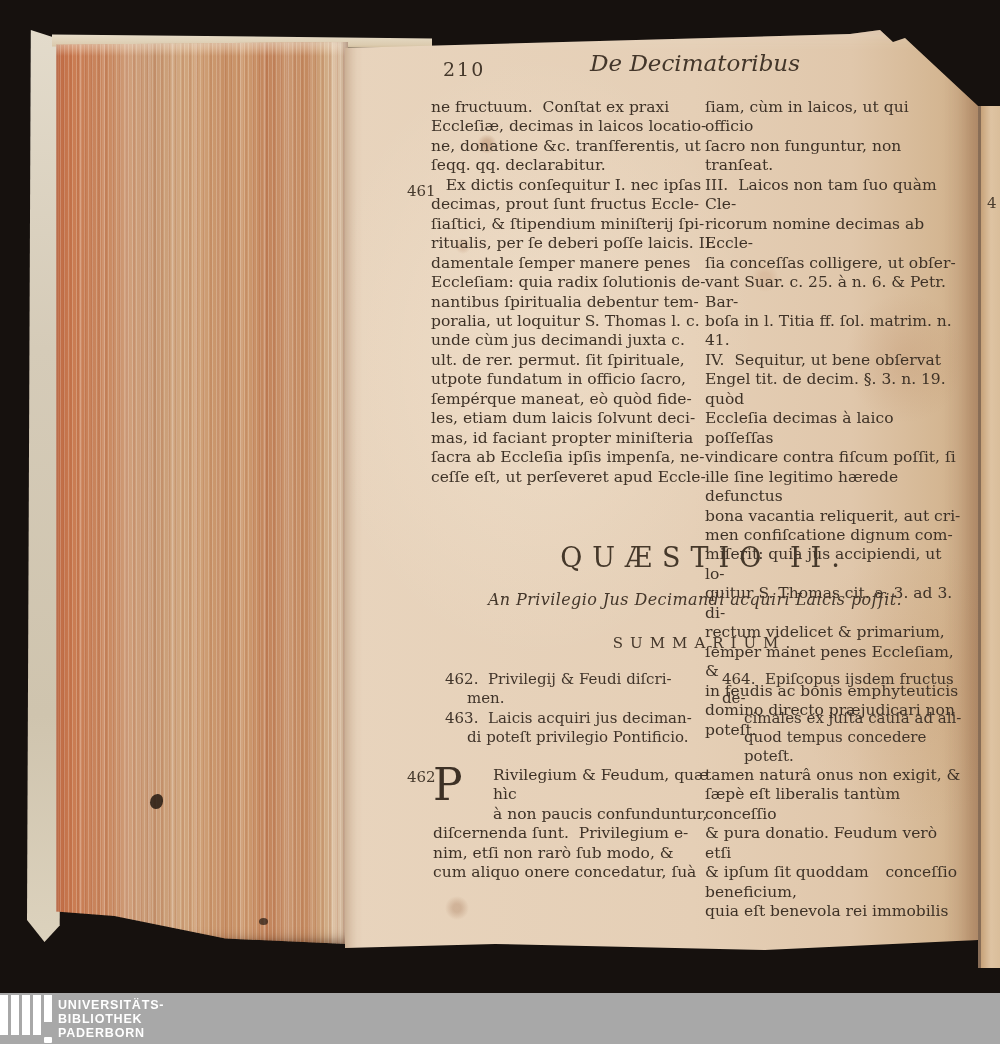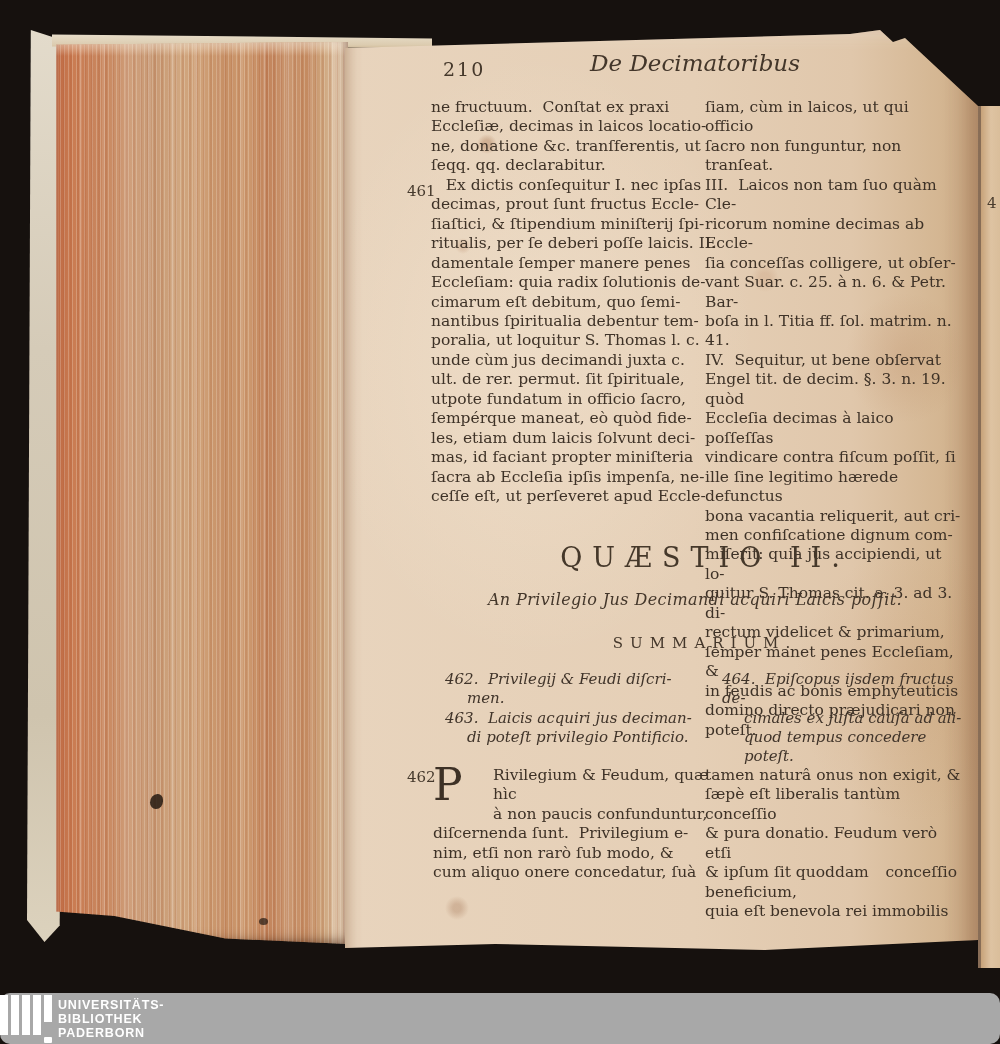--- a/index.html
+++ b/index.html
@@ -73,34 +73,34 @@
   .col2{left:360px;top:70px;width:256px;}
   .text-line{white-space:pre-wrap;}
 
   .q-heading{position:absolute;left:90px;width:540px;top:514px;text-align:center;
              font-size:27px;letter-spacing:10px;color:#45382a;}
   .q-subtitle{position:absolute;left:70px;width:560px;top:562px;text-align:center;
               font-style:italic;font-size:16px;letter-spacing:.4px;color:#43362a;}
   .q-summary-label{position:absolute;left:90px;width:540px;top:606px;text-align:center;
               font-size:15px;letter-spacing:7px;color:#43362a;}
 
-  .summary{position:absolute;font-style:italic;font-size:15px;line-height:19.3px;color:#40342a;}
+  .summary{position:absolute;font-size:15px;line-height:19.3px;color:#40342a;}
   .sum-left{left:100px;top:642px;width:282px;}
   .sum-right{left:377px;top:642px;width:258px;}
   .indent1{padding-left:22px;}
 
   .dropcap{position:absolute;left:88px;top:737px;font-size:44px;line-height:40px;color:#3d3126;}
   .pcol1{left:88px;top:738px;width:292px;}
   .pcol2{left:360px;top:738px;width:258px;}
   .dc-pad{padding-left:60px;}
   .catchword{position:absolute;left:360px;width:252px;top:835px;text-align:right;
              font-size:15.5px;color:#3e3227;}
 
   
-  .wm-bar{position:absolute;left:0;top:993px;width:1000px;height:51px;background:#a8a8a8;border-radius:10px;}
+  .wm-bar{position:absolute;left:0;top:993px;width:1000px;height:51px;background:#a8a8a8;}
   .wm-icon{position:absolute;left:0;top:0;width:54px;height:51px;}
   .bar{position:absolute;top:2px;width:8px;height:40px;background:#ffffff;}
   .b1{left:0;} .b2{left:11px;} .b3{left:22px;} .b4{left:33px;}
   .b5{left:44px;height:27px;}
   .bdot{position:absolute;left:44px;top:44px;width:8px;height:6px;background:#ffffff;border-radius:1px;}
   .wm-text{position:absolute;left:58px;top:5px;font-family:"Liberation Sans", sans-serif;
            font-size:12.5px;font-weight:bold;letter-spacing:.8px;line-height:14px;color:#ffffff;}
 </style>
 </head>
 <body>
@@ -125,21 +125,20 @@
         <div class="text-line">ne fructuum.  Conſtat ex praxi</div>
         <div class="text-line">Eccleſiæ, decimas in laicos locatio-</div>
         <div class="text-line">ne, donatione &amp;c. tranſferentis, ut</div>
         <div class="text-line">ſeqq. qq. declarabitur.</div>
         <div class="text-line">   Ex dictis conſequitur I. nec ipſas</div>
         <div class="text-line">decimas, prout ſunt fructus Eccle-</div>
         <div class="text-line">ſiaſtici, &amp; ſtipendium miniſterij ſpi-</div>
         <div class="text-line">ritualis, per ſe deberi poſſe laicis. II.</div>
         <div class="text-line">damentale ſemper manere penes</div>
         <div class="text-line">Eccleſiam: quia radix ſolutionis de-</div>
-        <div class="text-line">cimarum eſt debitum, quo ſemi-</div>
         <div class="text-line">nantibus ſpiritualia debentur tem-</div>
         <div class="text-line">poralia, ut loquitur S. Thomas l. c.</div>
         <div class="text-line">unde cùm jus decimandi juxta c.</div>
         <div class="text-line">ult. de rer. permut. ſit ſpirituale,</div>
         <div class="text-line">utpote fundatum in officio ſacro,</div>
         <div class="text-line">ſempérque maneat, eò quòd fide-</div>
         <div class="text-line">les, etiam dum laicis ſolvunt deci-</div>
         <div class="text-line">mas, id faciant propter miniſteria</div>
         <div class="text-line">ſacra ab Eccleſia ipſis impenſa, ne-</div>
         <div class="text-line">ceſſe eſt, ut perſeveret apud Eccle-</div>

